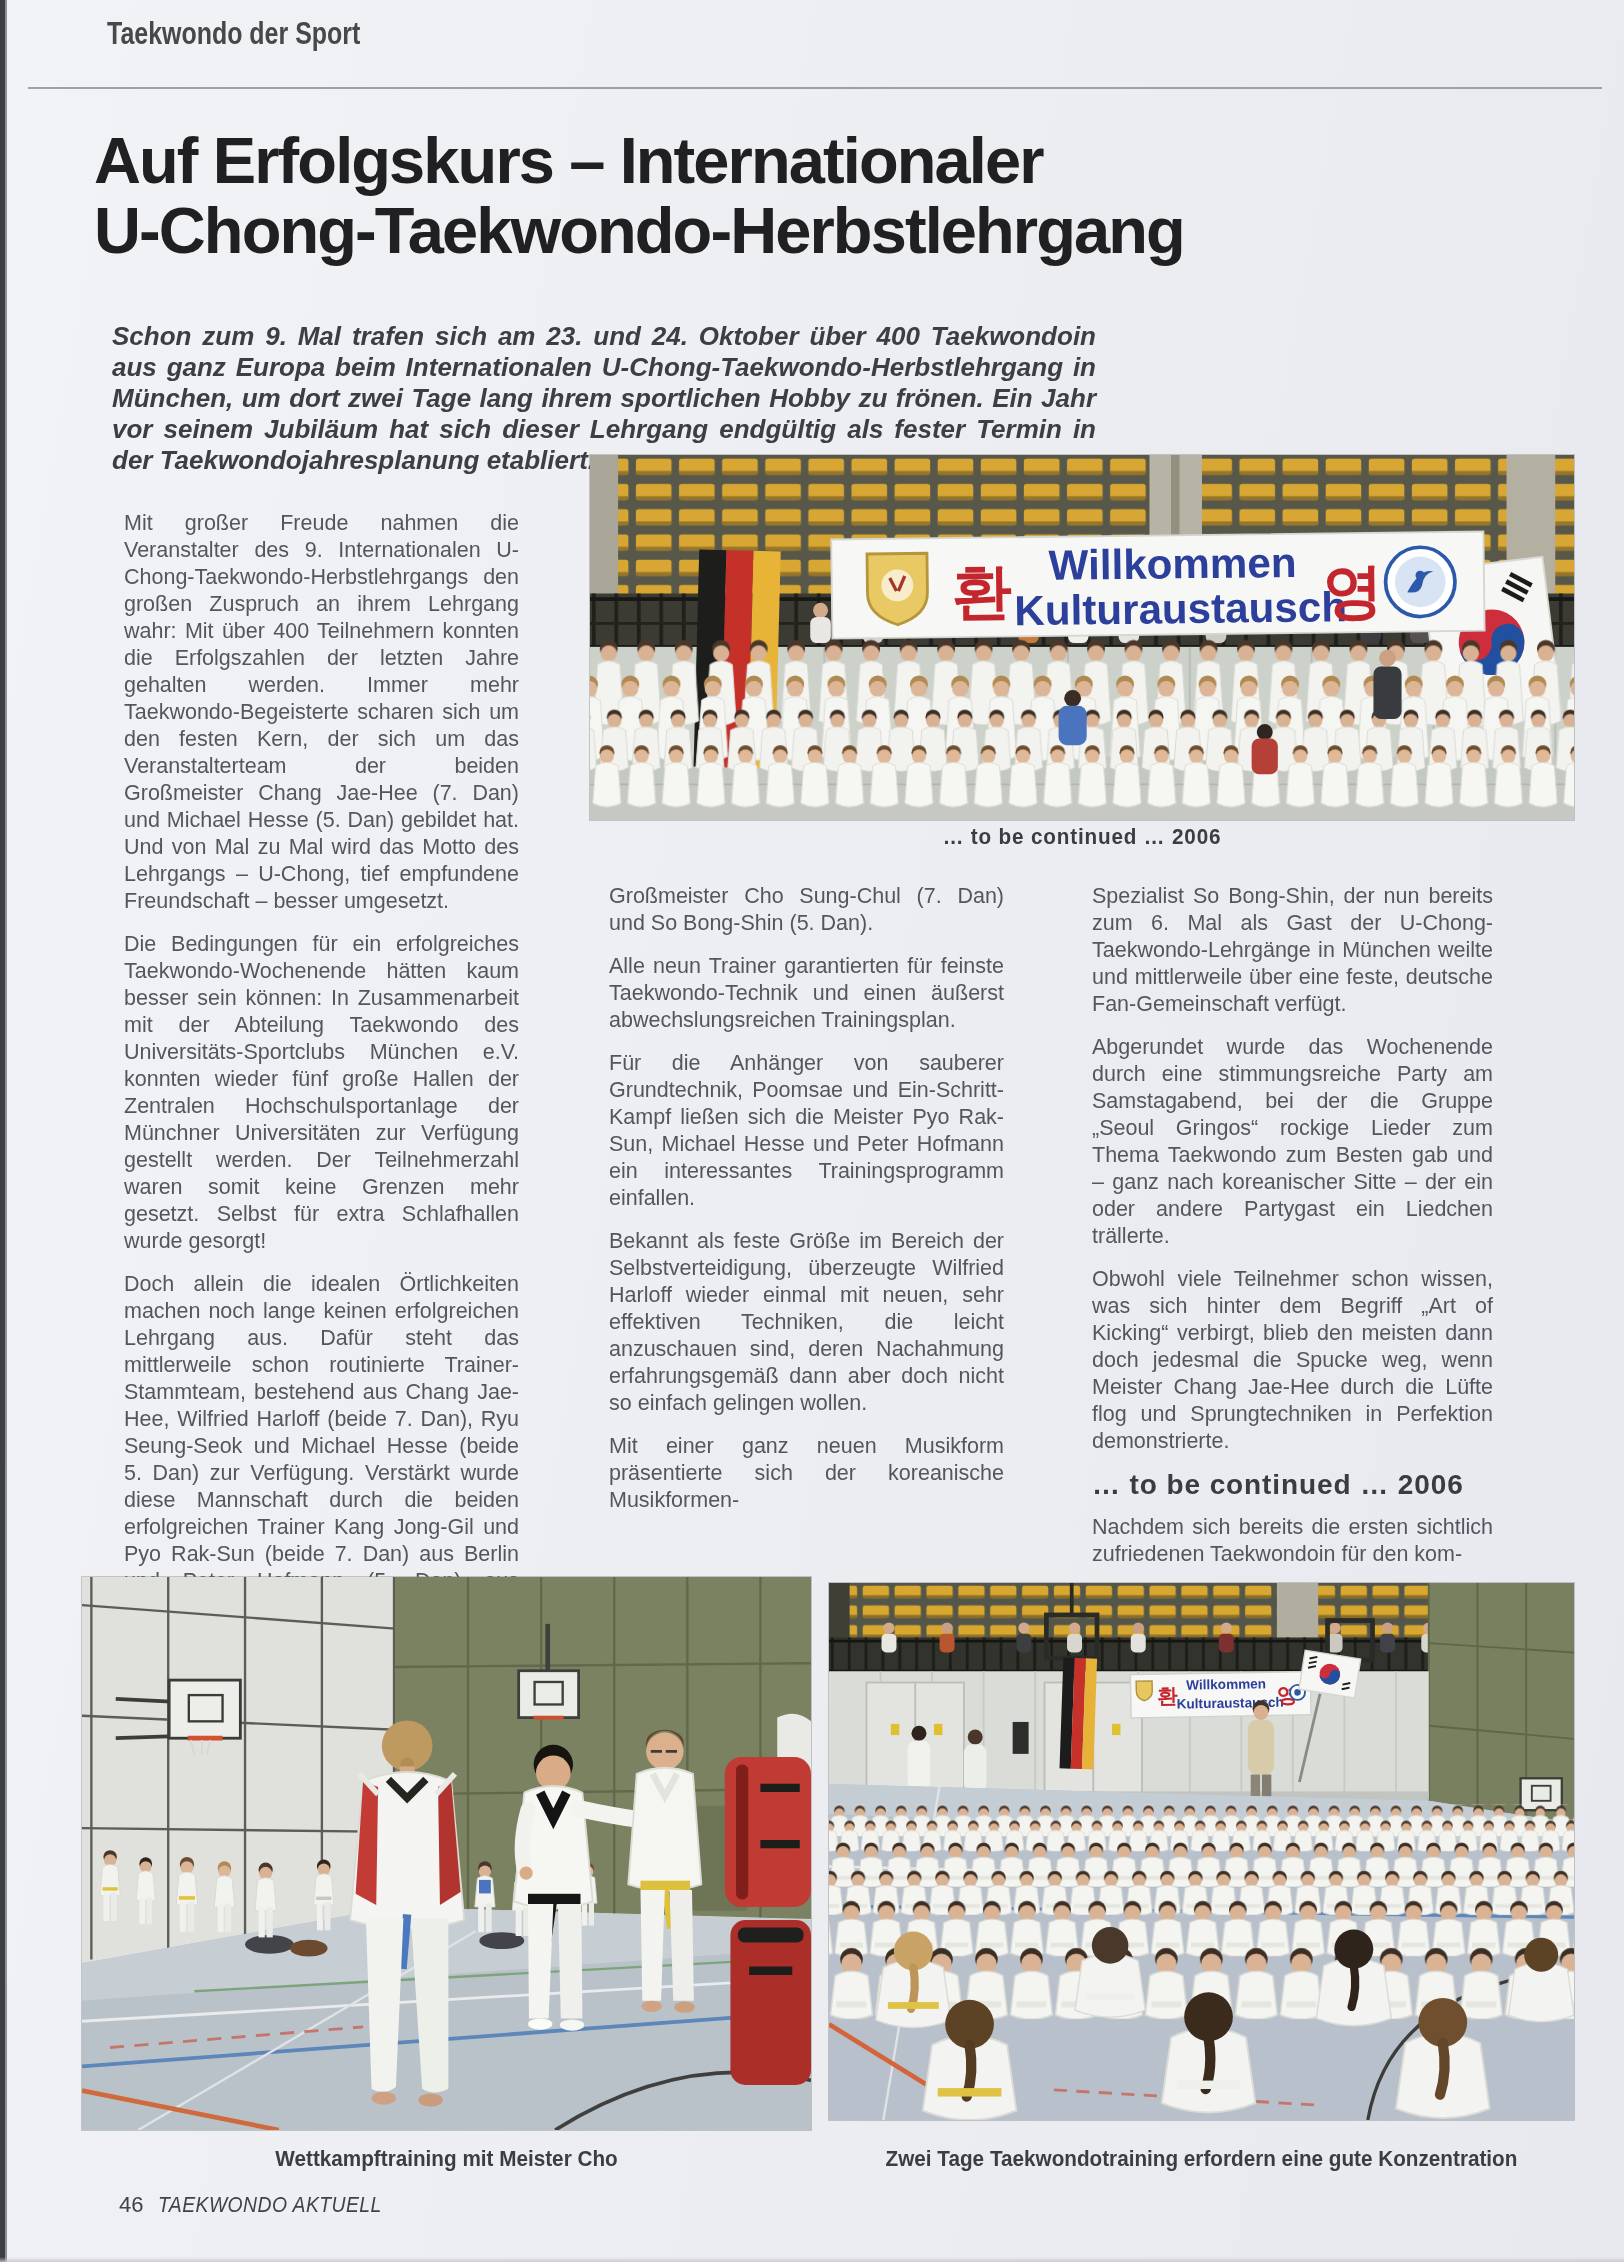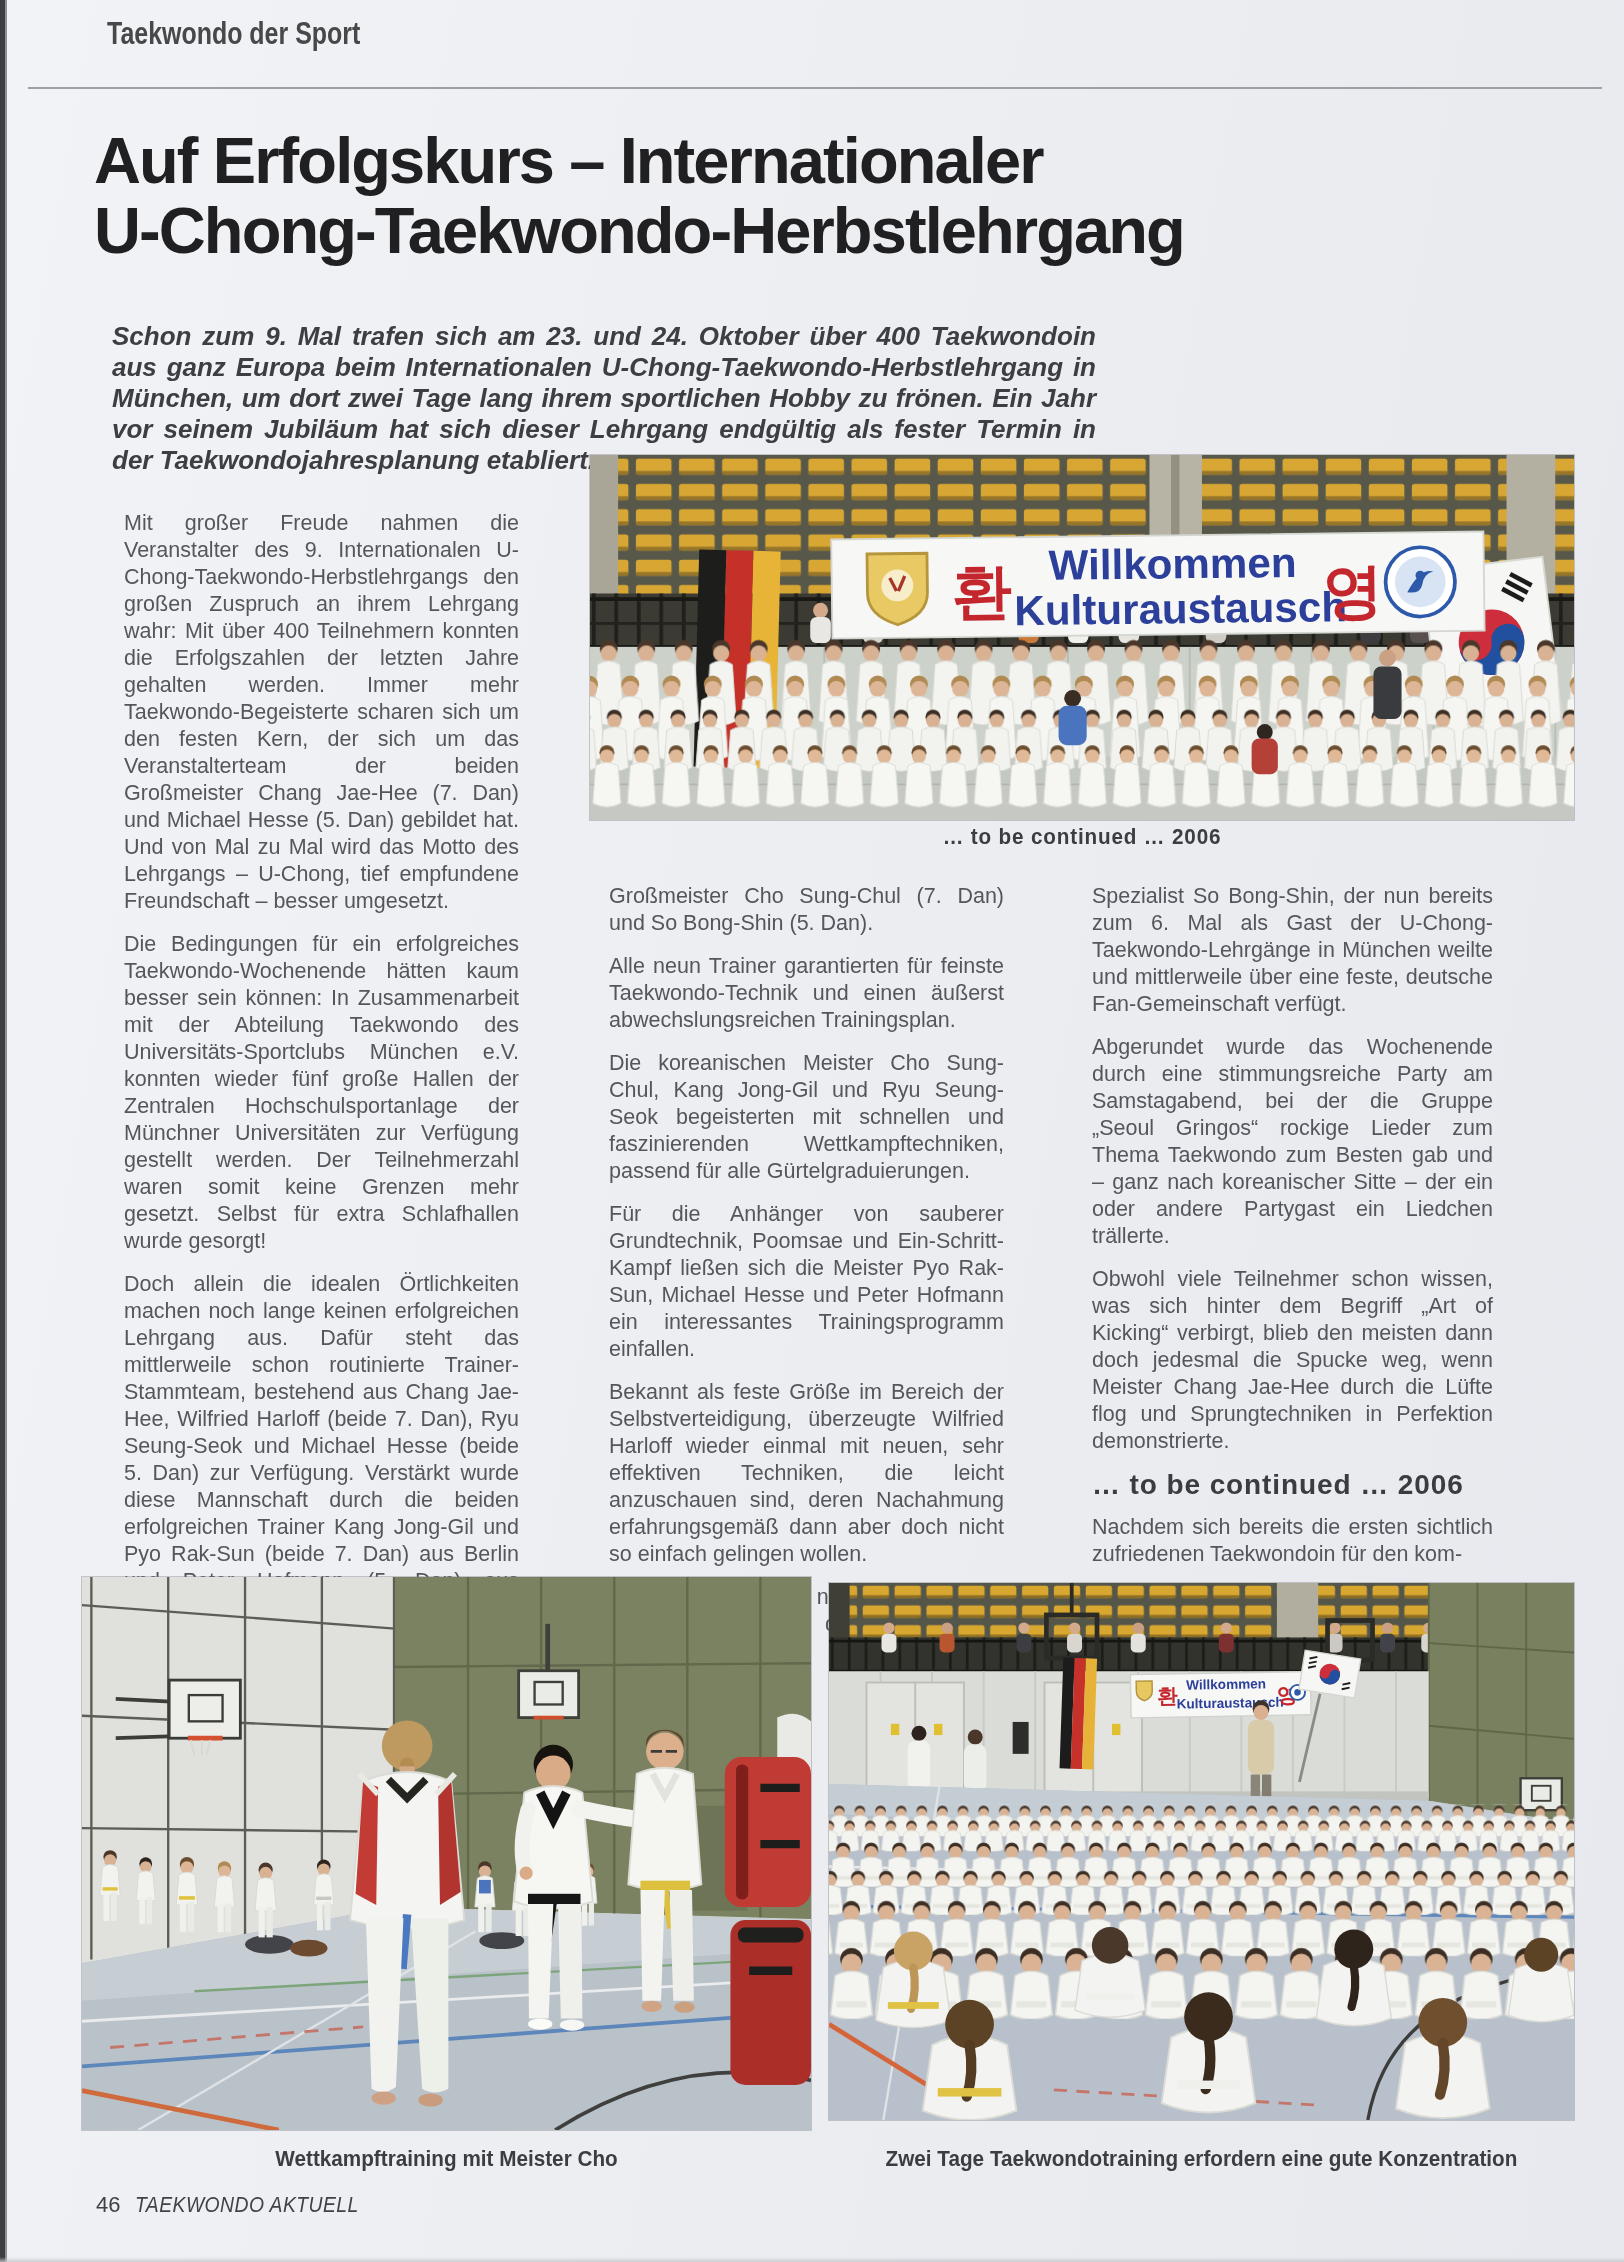--- a/index.html
+++ b/index.html
@@ -31,21 +31,21 @@
   .photo { position:absolute; overflow:hidden; outline:0.9px solid rgba(110,112,118,0.35); }
   #photo-top { left:590px; top:455px; width:984px; height:365px; }
   #photo-bl  { left:82px;  top:1577px; width:729px; height:553px; }
   #photo-br  { left:829px; top:1583px; width:745px; height:537px; }
   .photo svg { display:block; width:100%; height:100%; }
   .caption { position:absolute; font-weight:700; color:#3b3d42; font-size:22.5px;
     text-align:center; transform:scaleX(0.92); transform-origin:center top; }
   #cap-top { left:590px; top:824px; width:984px; letter-spacing:0.9px; }
   #cap-bl  { left:82px;  top:2146px; width:729px; }
   #cap-br  { left:829px; top:2146px; width:745px; }
-  .footer { position:absolute; left:96px; top:2192px; font-size:22px; color:#3f4247; }
+  .footer { position:absolute; left:119px; top:2192px; font-size:22px; color:#3f4247; }
   .footer .num { font-weight:400; margin-right:15px; }
   .footer .mag { display:inline-block; font-style:italic; font-weight:400;
     transform:scaleX(0.88); transform-origin:left center; letter-spacing:0.5px; }
 </style>
 </head>
 <body>
 
 <div class="page">
   <div class="scan-edge-left"></div>
 
@@ -231,21 +231,20 @@
           </g>
       </g>
     </svg>
   </figure>
 
   <div class="caption" id="cap-top">… to be continued … 2006</div>
 
   <div class="bodycol" id="col2">
     <p>Großmeister Cho Sung-Chul (7. Dan) und So Bong-Shin (5. Dan).</p>
     <p>Alle neun Trainer garantierten für feinste Taekwondo-Technik und einen äußerst abwechslungsreichen Trainingsplan.</p>
-    <p>Die koreanischen Meister Cho Sung-Chul, Kang Jong-Gil und Ryu Seung-Seok begeisterten mit schnellen und faszinierenden Wettkampftechniken, passend für alle Gürtelgraduierungen.</p>
     <p>Für die Anhänger von sauberer Grundtechnik, Poomsae und Ein-Schritt-Kampf ließen sich die Meister Pyo Rak-Sun, Michael Hesse und Peter Hofmann ein interessantes Trainingsprogramm einfallen.</p>
     <p>Bekannt als feste Größe im Bereich der Selbstverteidigung, überzeugte Wilfried Harloff wieder einmal mit neuen, sehr effektiven Techniken, die leicht anzuschauen sind, deren Nachahmung erfahrungsgemäß dann aber doch nicht so einfach gelingen wollen.</p>
     <p>Mit einer ganz neuen Musikform präsentierte sich der koreanische Musikformen-</p>
   </div>
 
   <div class="bodycol" id="col3">
     <p>Spezialist So Bong-Shin, der nun bereits zum 6. Mal als Gast der U-Chong-Taekwondo-Lehrgänge in München weilte und mittlerweile über eine feste, deutsche Fan-Gemeinschaft verfügt.</p>
     <p>Abgerundet wurde das Wochenende durch eine stimmungsreiche Party am Samstagabend, bei der die Gruppe „Seoul Gringos“ rockige Lieder zum Thema Taekwondo zum Besten gab und – ganz nach koreanischer Sitte – der ein oder andere Partygast ein Liedchen trällerte.</p>
     <p>Obwohl viele Teilnehmer schon wissen, was sich hinter dem Begriff „Art of Kicking“ verbirgt, blieb den meisten dann doch jedesmal die Spucke weg, wenn Meister Chang Jae-Hee durch die Lüfte flog und Sprungtechniken in Perfektion demonstrierte.</p>
     <p class="subhead">… to be continued … 2006</p>

